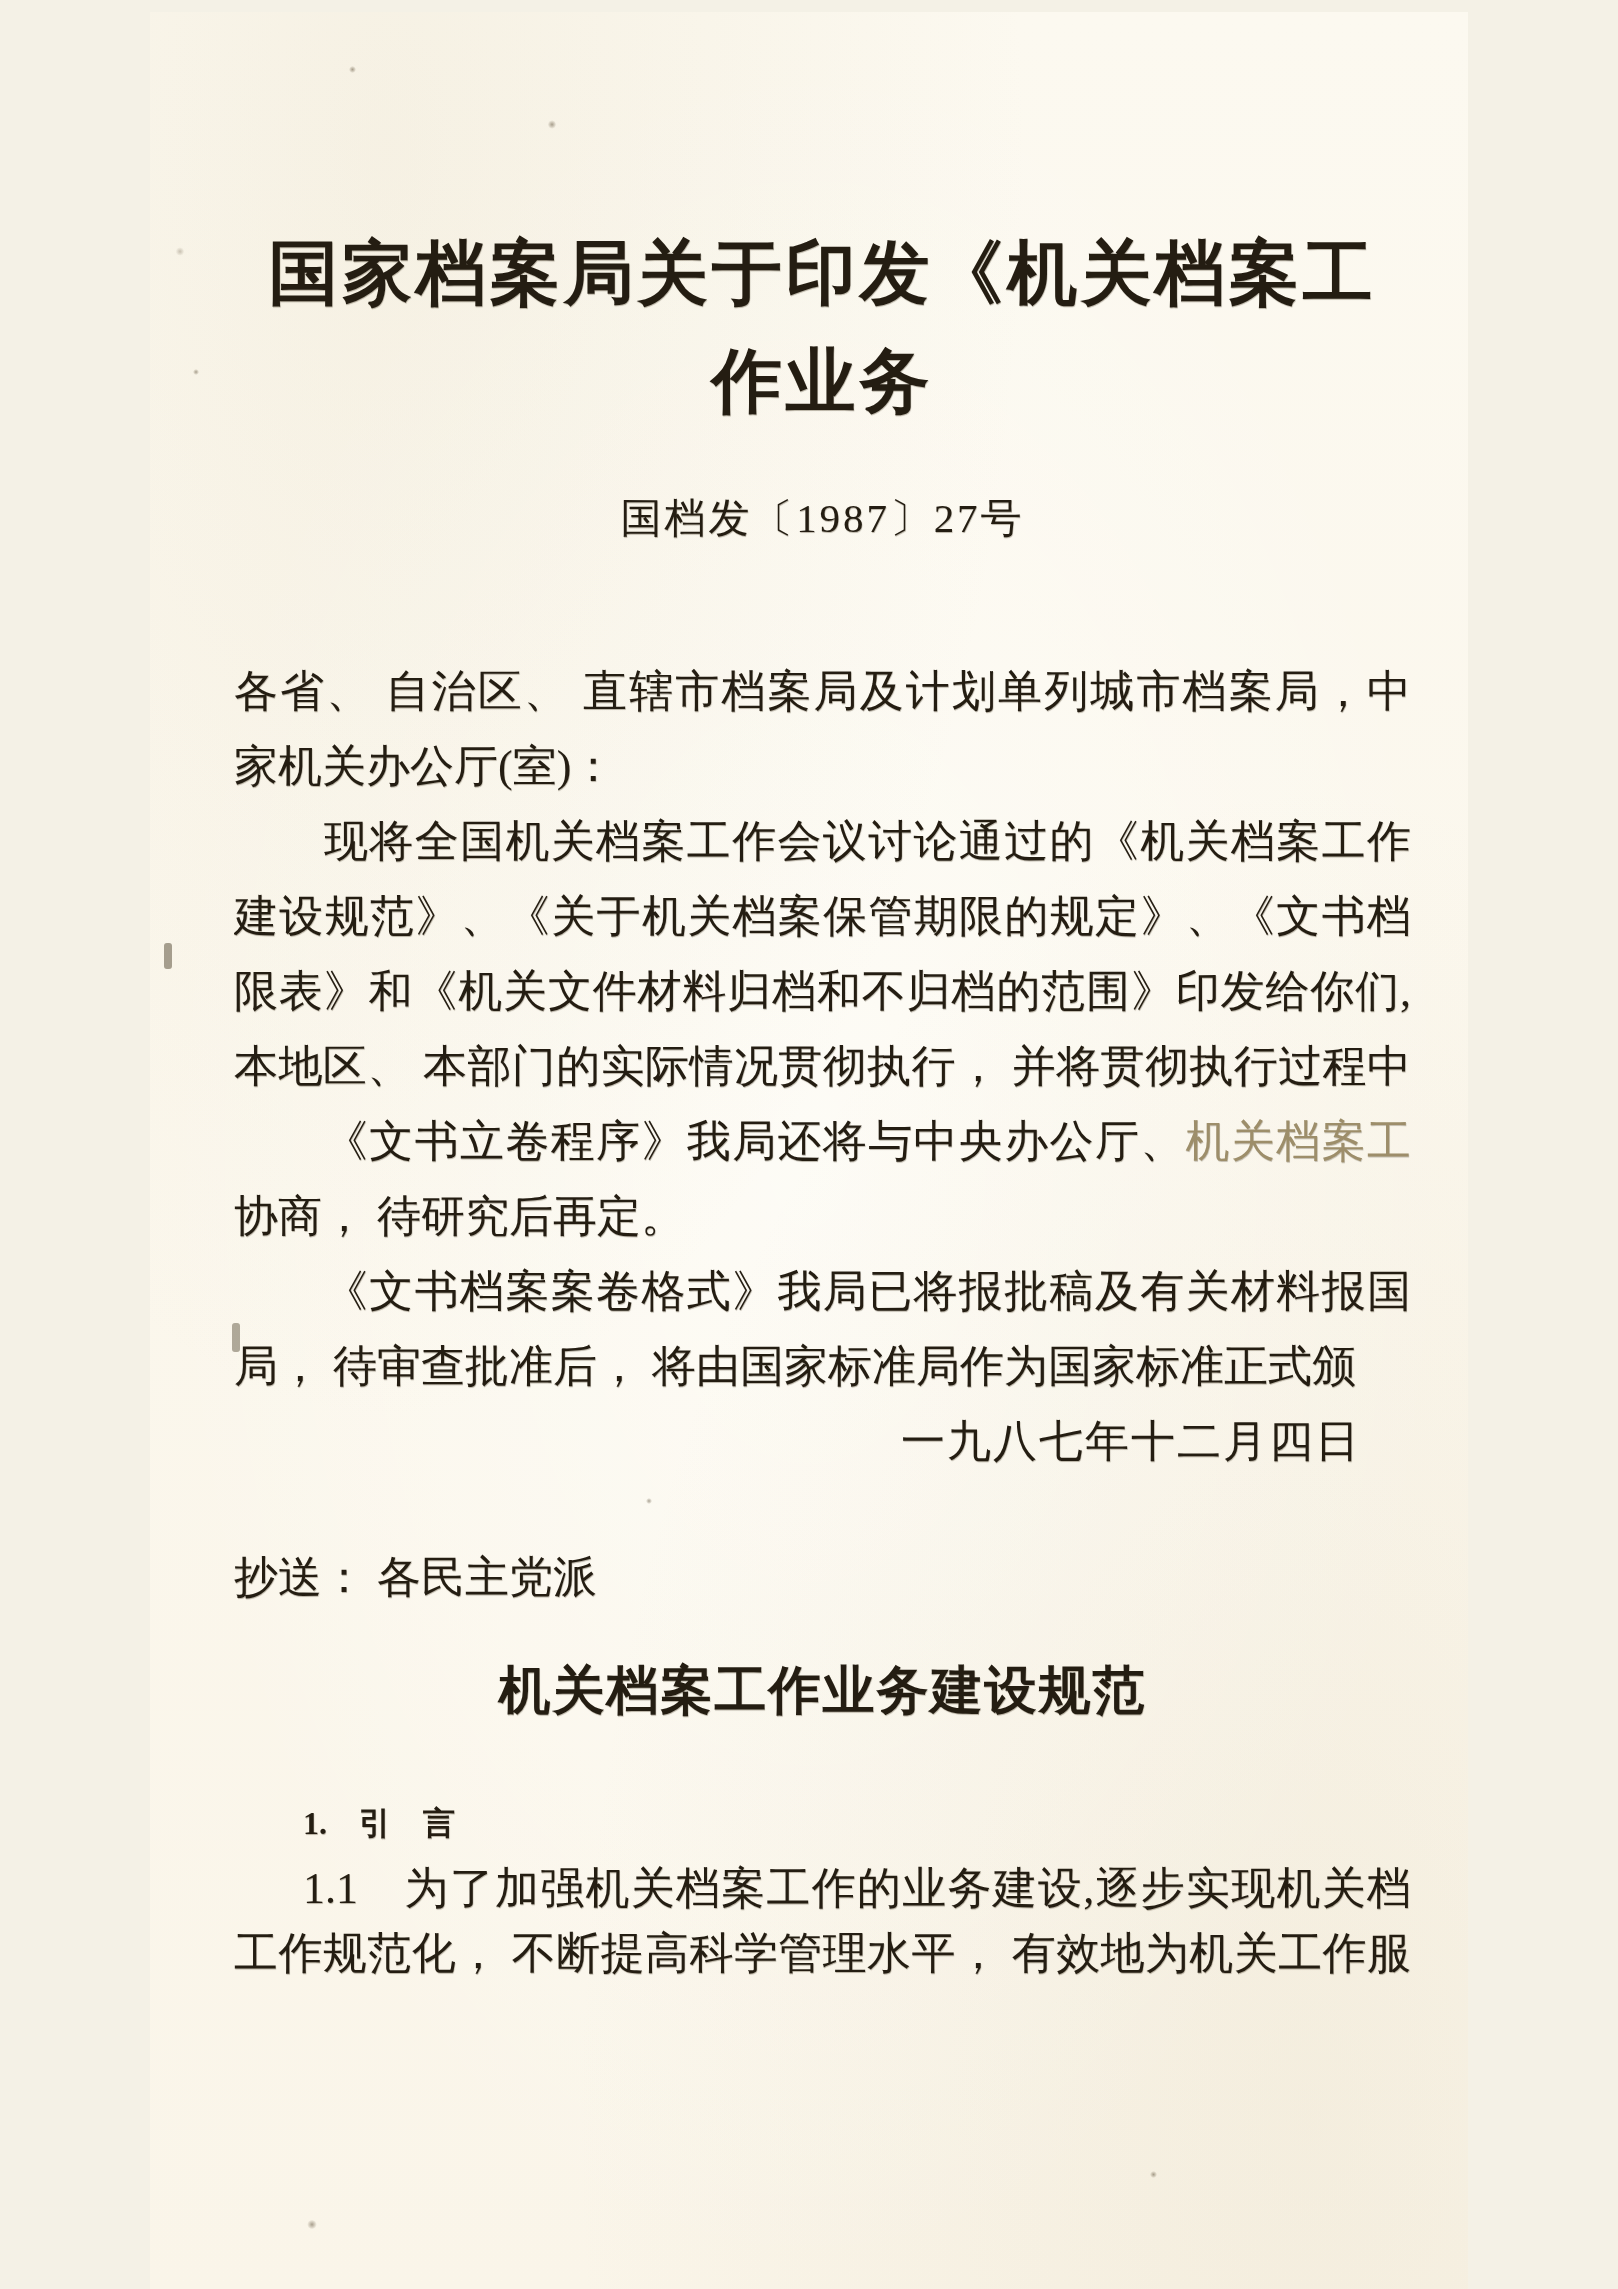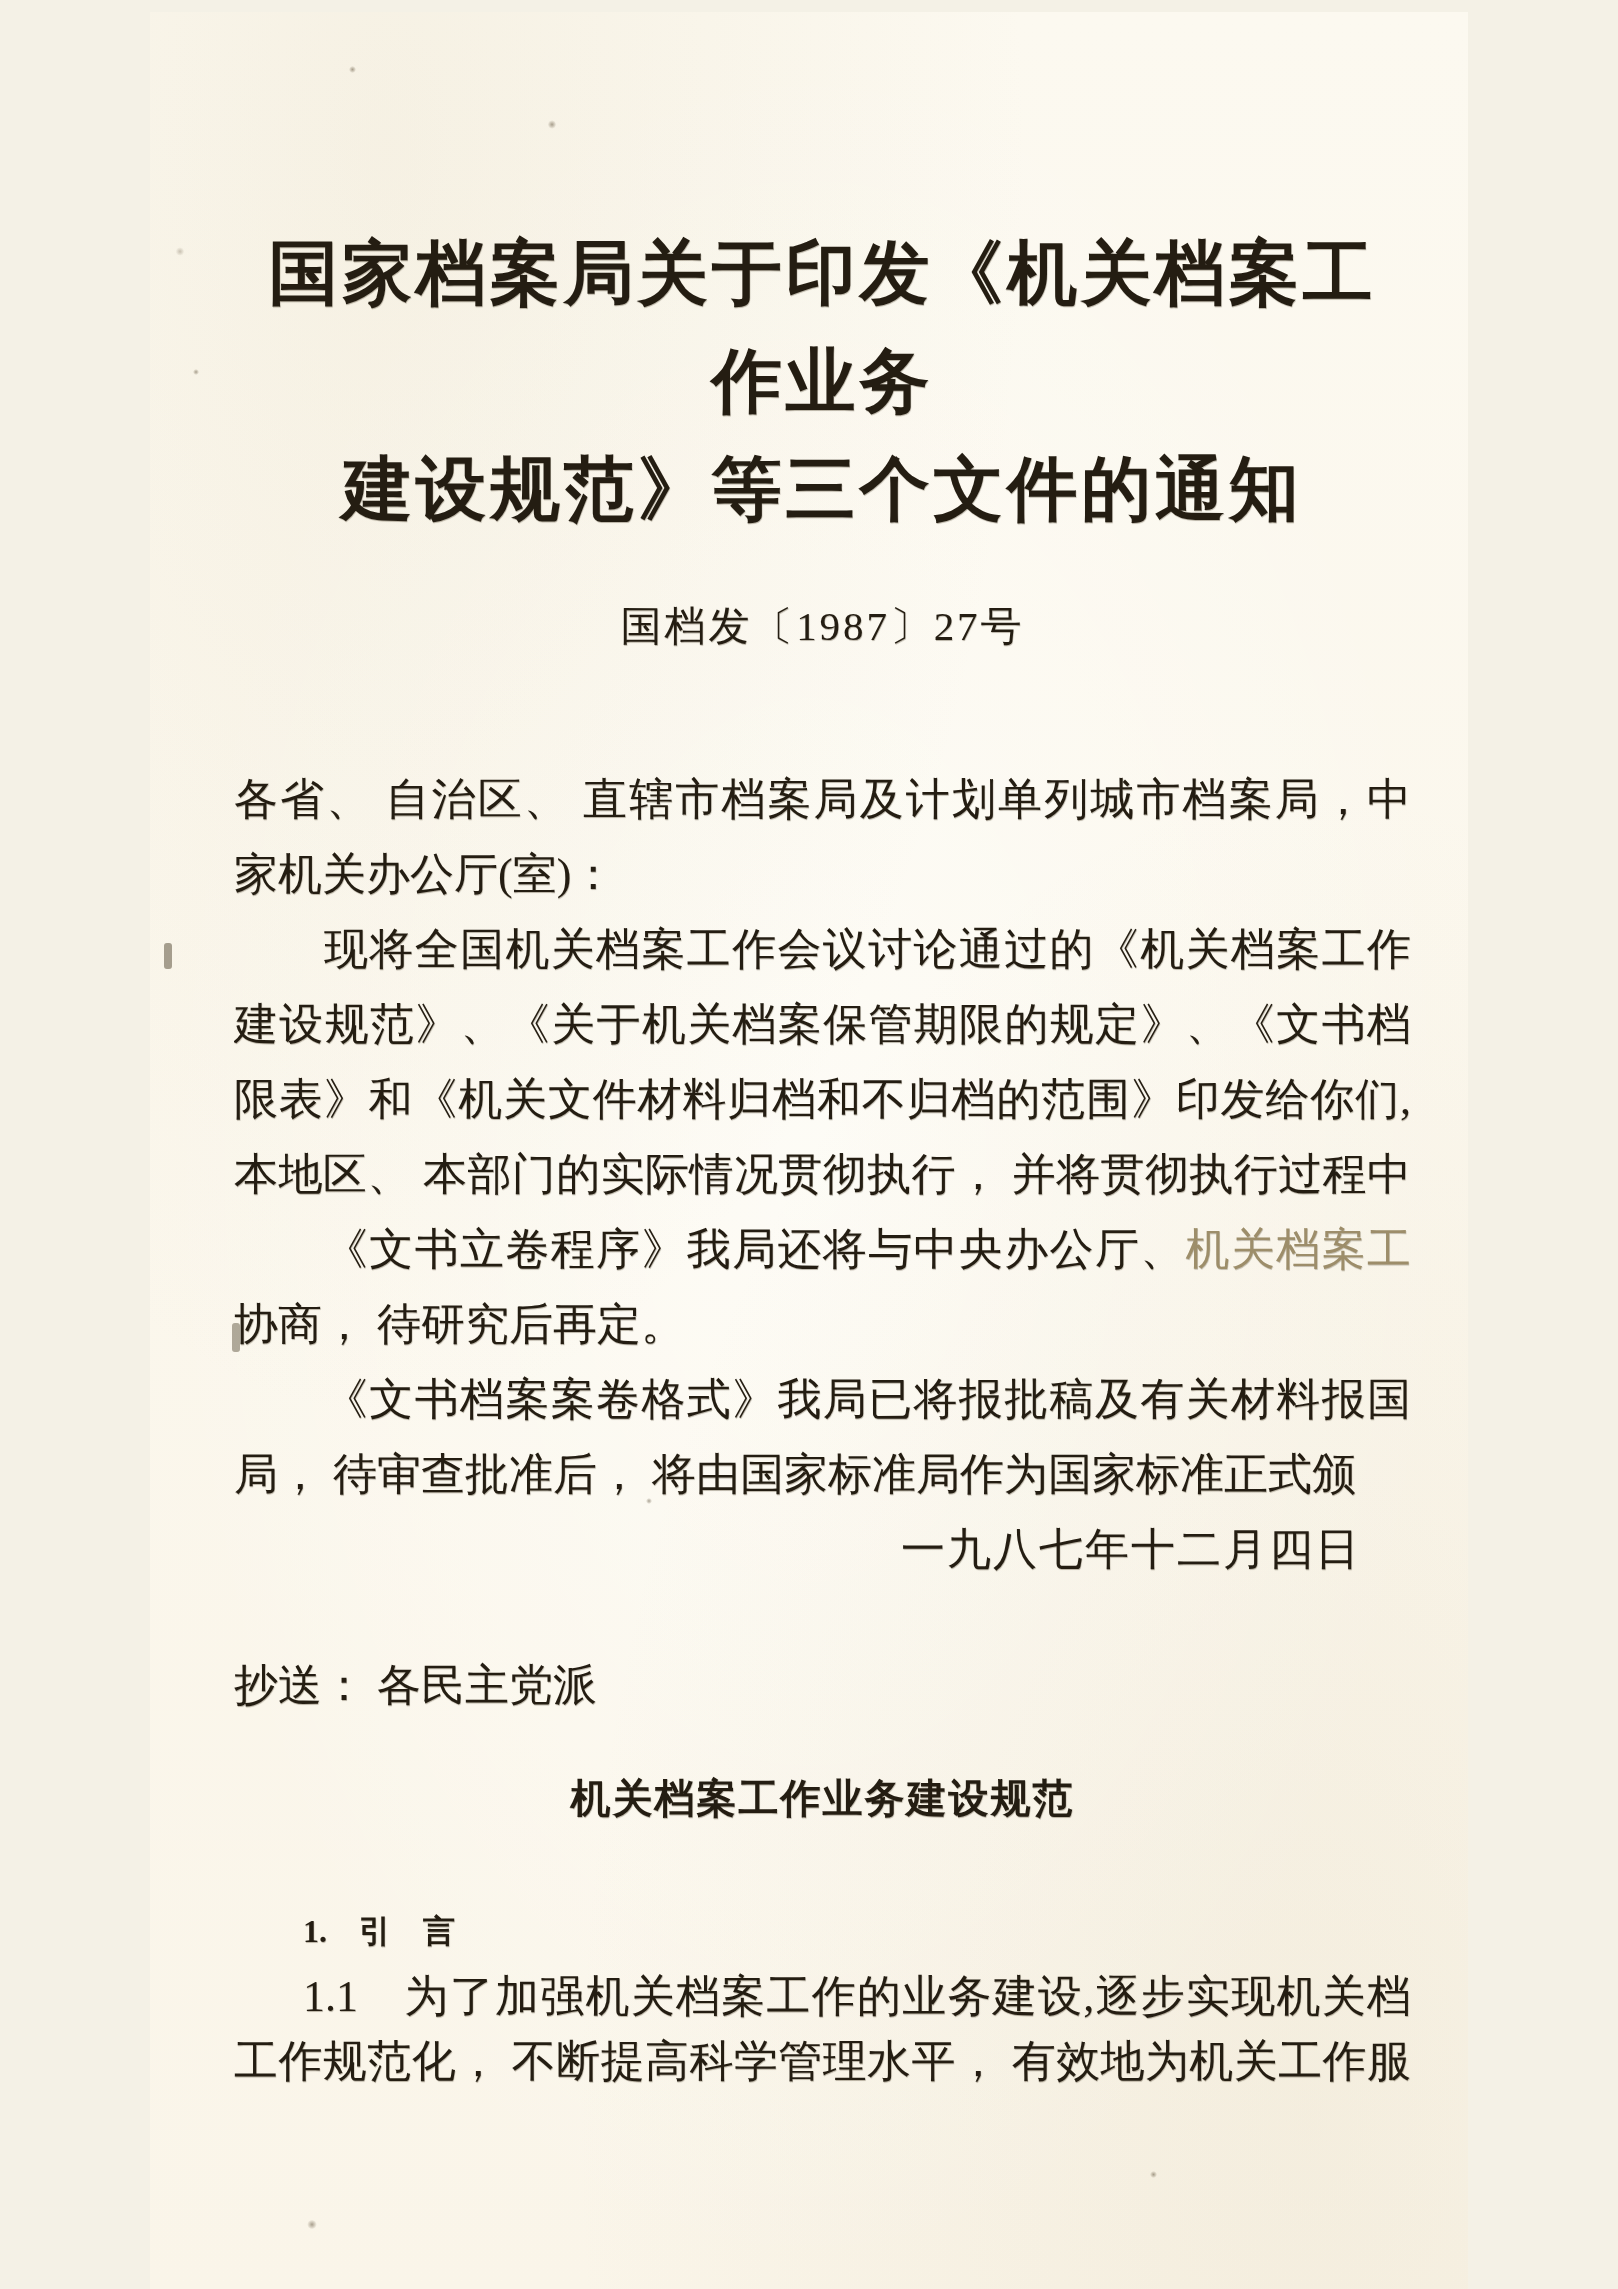--- a/index.html
+++ b/index.html
@@ -36,21 +36,21 @@
   .ind2  { text-indent:69px; }
   .faded { color:#8d7c54; opacity:.85; filter:blur(0.4px); }
 
   .sig-org  { margin:11.8px 0 0 602px; font-size:45px; line-height:75px; letter-spacing:37px; white-space:nowrap; }
   .sig-date { margin-left:667px; font-size:44px; line-height:75px; letter-spacing:2px; white-space:nowrap; }
 
   .cc-line { margin-top:71px; font-size:44px; line-height:56px; }
 
   .att-subtitle {
     margin-top:49px; text-align:center;
-    font-size:40px; line-height:71px;
+    font-size:52px; line-height:71px;
     font-weight:900; letter-spacing:2px;
   }
   .att-heading { margin:65px 0 0 69px; font-size:32px; line-height:65px; font-weight:700; }
   .att-line { font-size:44px; line-height:65px; height:65px; overflow:hidden; }
 
   .speck { position:absolute; border-radius:50%;
     background:radial-gradient(circle, rgba(70,55,30,.45), rgba(70,55,30,0) 72%); }
   .s1 { left:199px;  top:54px;   width:6.9px;  height:6.9px; }
   .s2 { left:398px;  top:108px;  width:7.8px;  height:8.8px; }
   .s3 { left:25.5px;   top:235px;  width:8.8px;  height:8.8px; opacity:.6; }
@@ -62,21 +62,20 @@
   .s9 { left:1000px; top:2159px; width:6.9px;  height:6.9px; }
 </style>
 </head>
 <body>
 
 <div class="page">
   <div class="inner">
 
     <h1 class="doc-title">
       <div>国家档案局关于印发《机关档案工作业务</div>
-      <div>建设规范》等三个文件的通知</div>
     </h1>
 
     <div class="doc-no">国档发〔1987〕27号</div>
 
     <div class="body-block">
       <div class="bline jfull"><span>各省、 自治区、 直辖市档案局及计划单列城市档案局，中央、 国</span></div>
       <div class="bline"><span>家机关办公厅(室)：</span></div>
       <div class="bline jfull ind"><span>现将全国机关档案工作会议讨论通过的《机关档案工作 业 务</span></div>
       <div class="bline jfull"><span>建设规范》、《关于机关档案保管期限的规定》、《文书档案保管期</span></div>
       <div class="bline jfull"><span>限表》和《机关文件材料归档和不归档的范围》印发给你们,望结合</span></div>

